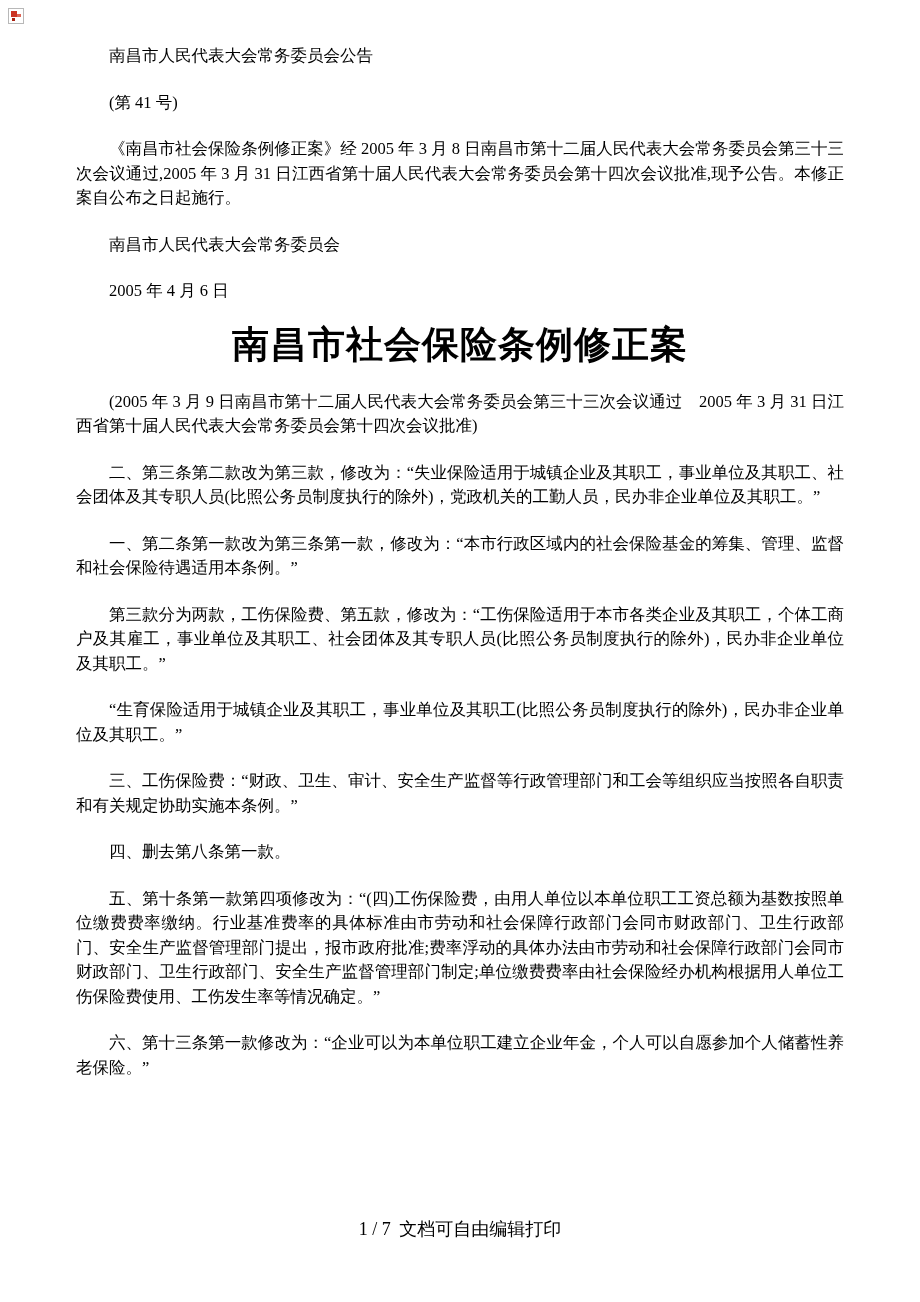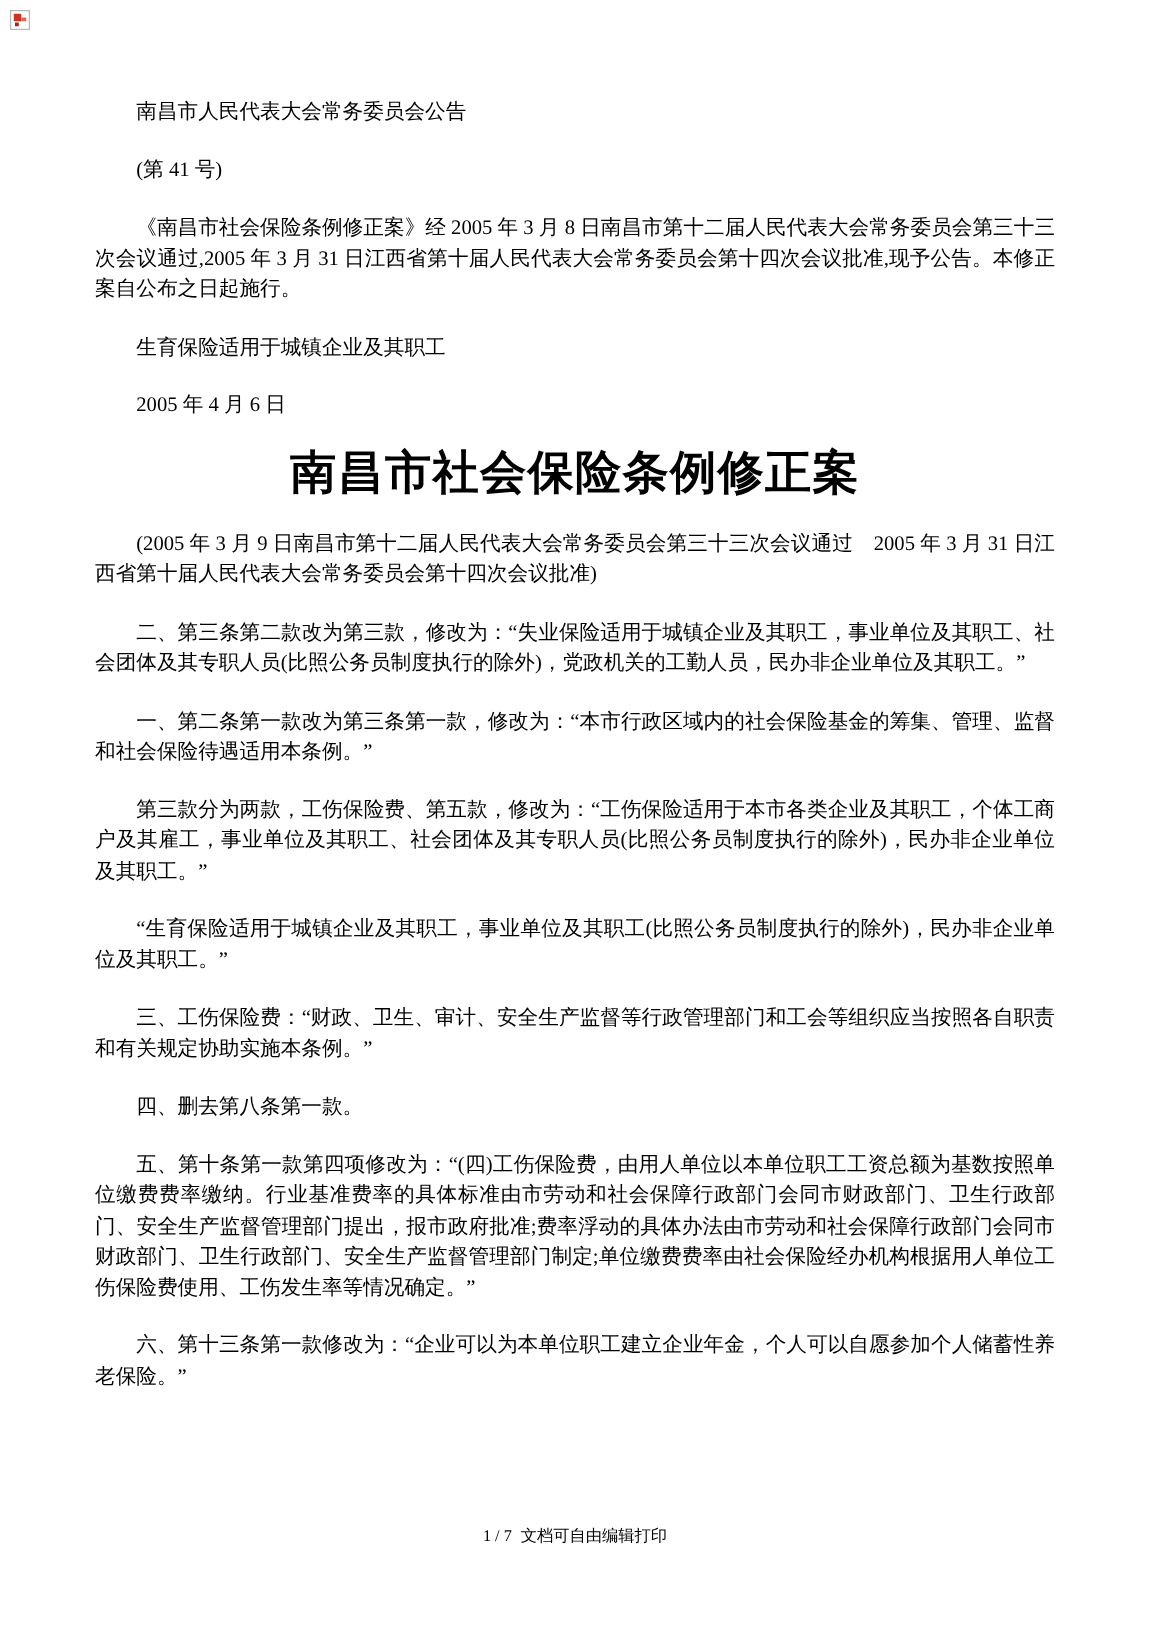--- a/index.html
+++ b/index.html
@@ -22,21 +22,21 @@
     top: 8px;
     left: 8px;
     width: 16px;
     height: 16px;
   }
   .content {
     position: absolute;
     top: 0;
     left: 76px;
     width: 768px;
-    padding-top: 77px;
+    padding-top: 44px;
     font-size: 16.5px;
     line-height: 24.5px;
   }
   .content p {
     margin: 0 0 22px 0;
     text-indent: 2em;
     text-align: justify;
   }
   .doc-title {
     font-family: "Liberation Sans", "DejaVu Sans", sans-serif;
@@ -47,21 +47,21 @@
     margin: 14px 0 26px 0;
     letter-spacing: 1px;
     line-height: 38px;
   }
   .footer {
     position: absolute;
     top: 1220px;
     left: 0;
     width: 100%;
     text-align: center;
-    font-size: 13px;
+    font-size: 18px;
     line-height: 18px;
     color: #000000;
   }
   .footer span { padding: 0 2px; }
 </style>
 </head>
 <body>
 
 <div class="page">
 
@@ -71,21 +71,21 @@
       <rect x="3" y="3" width="6" height="6" fill="#cc3322"></rect>
       <rect x="9" y="6" width="4" height="3" fill="#dd6655"></rect>
       <rect x="4" y="10" width="3" height="3" fill="#aa2211"></rect>
     </svg>
   </div>
 
   <div class="content">
     <p>南昌市人民代表大会常务委员会公告</p>
     <p>(第 41 号)</p>
     <p>《南昌市社会保险条例修正案》经 2005 年 3 月 8 日南昌市第十二届人民代表大会常务委员会第三十三次会议通过,2005 年 3 月 31 日江西省第十届人民代表大会常务委员会第十四次会议批准,现予公告。本修正案自公布之日起施行。</p>
-    <p>生育保险适用于城镇企业及其职工</p>
+    <p>南昌市人民代表大会常务委员会</p>
     <p>2005 年 4 月 6 日</p>
 
     <h1 class="doc-title">南昌市社会保险条例修正案</h1>
 
     <p>(2005 年 3 月 9 日南昌市第十二届人民代表大会常务委员会第三十三次会议通过　2005 年 3 月 31 日江西省第十届人民代表大会常务委员会第十四次会议批准)</p>
 
     <p>二、第三条第二款改为第三款，修改为：“失业保险适用于城镇企业及其职工，事业单位及其职工、社会团体及其专职人员(比照公务员制度执行的除外)，党政机关的工勤人员，民办非企业单位及其职工。”</p>
     <p>一、第二条第一款改为第三条第一款，修改为：“本市行政区域内的社会保险基金的筹集、管理、监督和社会保险待遇适用本条例。”</p>
     <p>第三款分为两款，工伤保险费、第五款，修改为：“工伤保险适用于本市各类企业及其职工，个体工商户及其雇工，事业单位及其职工、社会团体及其专职人员(比照公务员制度执行的除外)，民办非企业单位及其职工。”</p>
     <p>“生育保险适用于城镇企业及其职工，事业单位及其职工(比照公务员制度执行的除外)，民办非企业单位及其职工。”</p>

